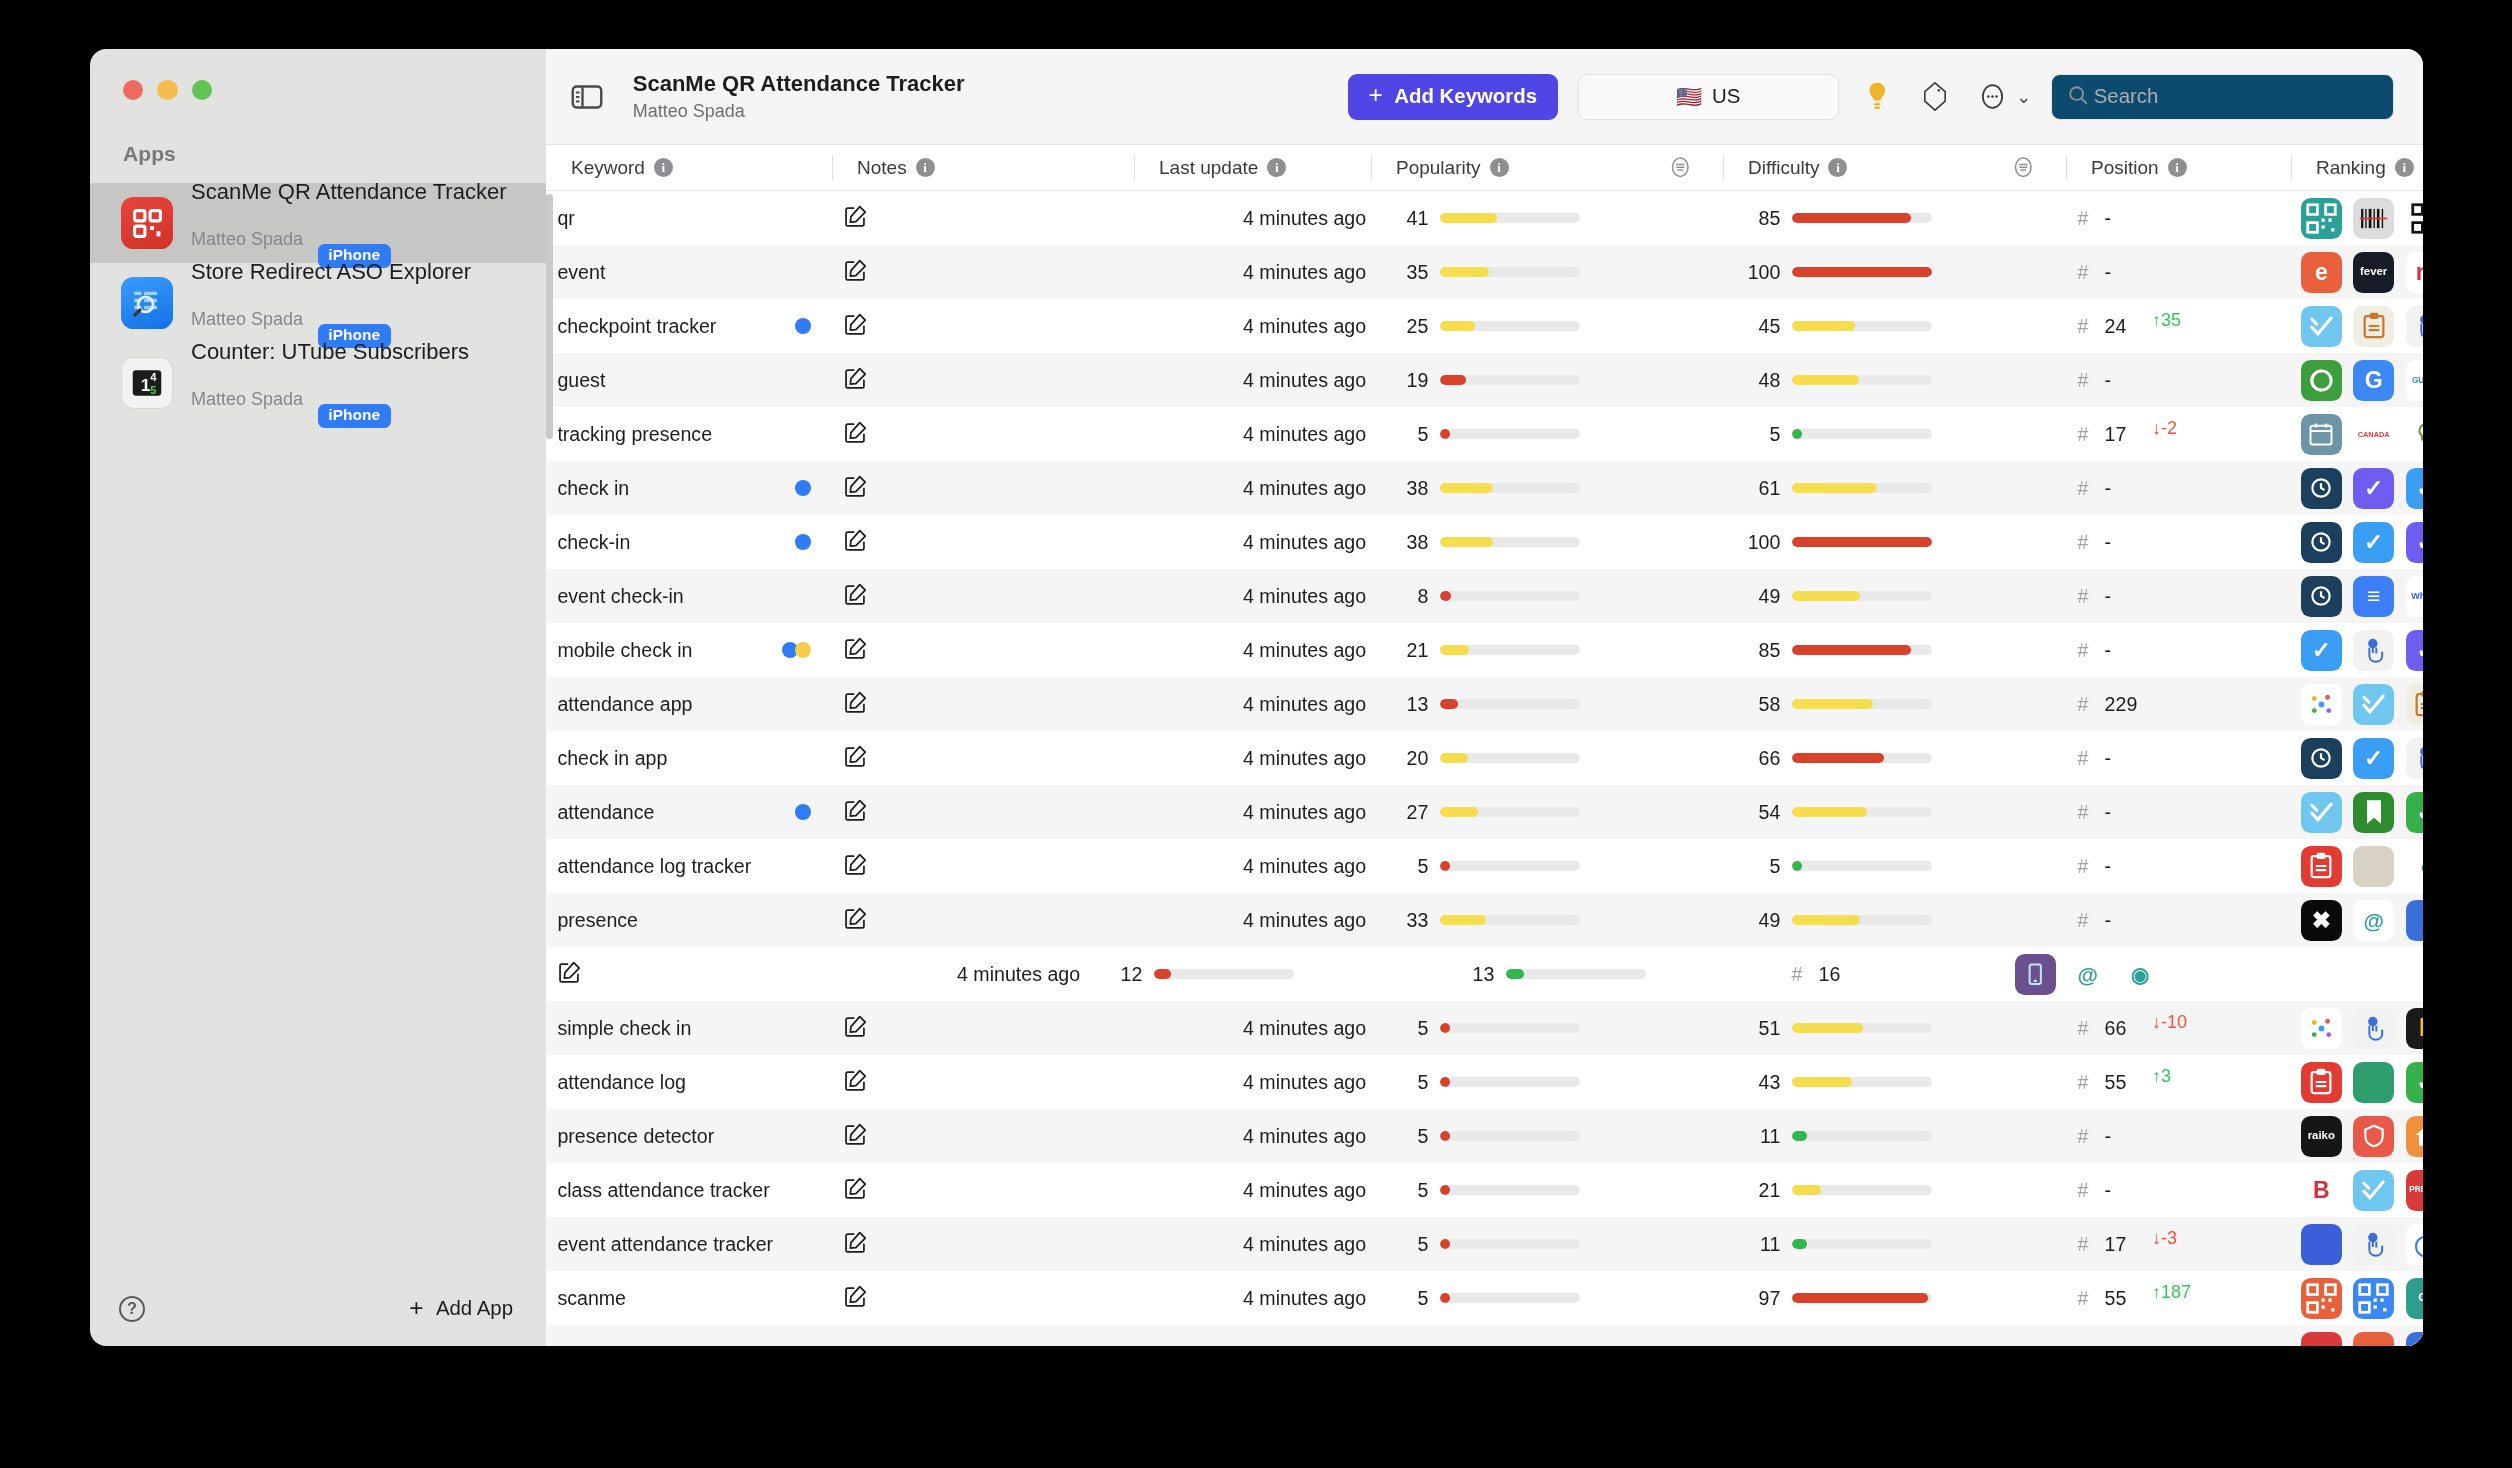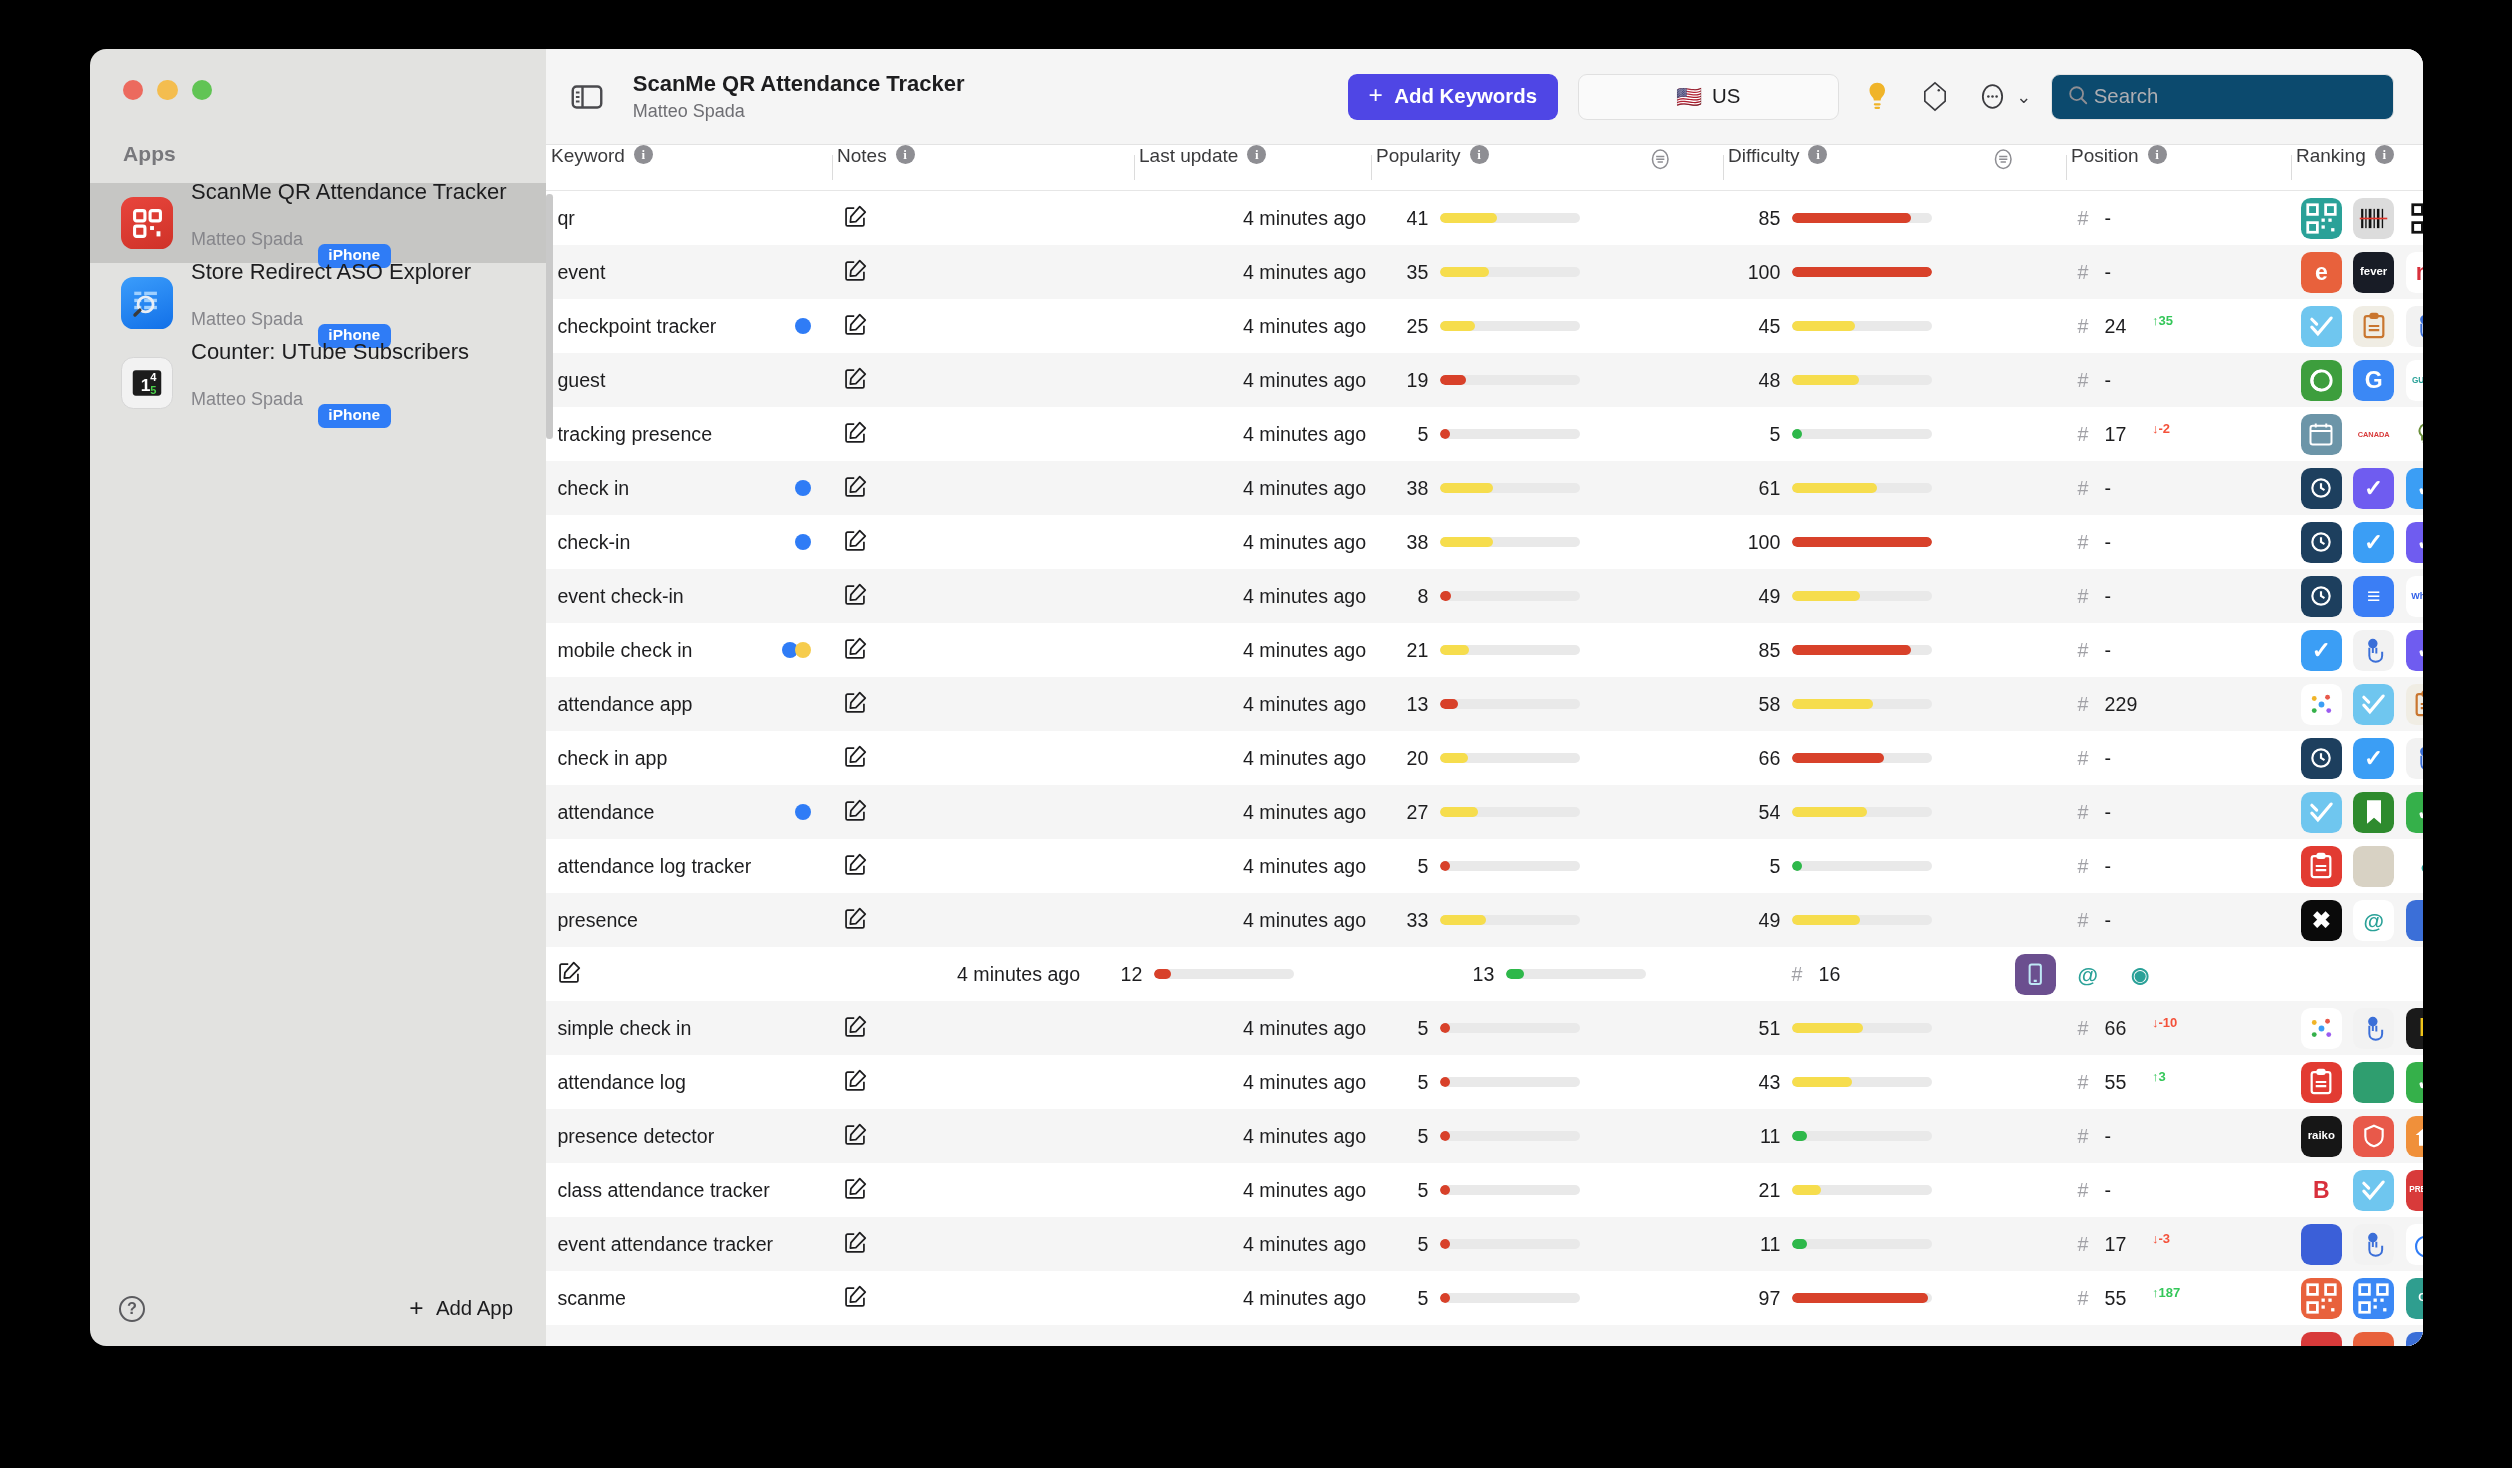--- a/index.html
+++ b/index.html
@@ -137,24 +137,24 @@
   
   #thead {
     height: 46px; flex:none;
     background:#fff;
     border-bottom:0.8px solid #e6e6e6;
     display:flex; align-items:center;
     position:relative;
   }
   .th {
     font-size: 19px; color:#3a3a3c;
-    display:flex; align-items:flex-start; gap:9px;
+    display:flex; align-items:center; gap:9px;
     height: 100%;
     position:relative;
-    padding-left: 5px;
+    padding-left: 25px;
   }
   .th.divider::before {
     content:""; position:absolute; left:0; top:9.8px; bottom:9.8px;
     width:0.8px; background:#dcdcdc;
   }
   .info-i {
     width: 19px; height:19px; border-radius:50%;
     background:#8e8e93; color:#fff;
     font-size:13px; font-weight:700;
     display:flex; align-items:center; justify-content:center;
@@ -202,21 +202,21 @@
   }
   .bar-bg {
     height: 10.6px; width: 140px; border-radius:5.7px;
     background:#e9e9e9; position:relative; flex:none; overflow:hidden;
   }
   .bar-fill { position:absolute; left:0; top:0; bottom:0; border-radius:5.7px; min-width:10.6px; }
 
   .pos-cell { gap: 16.3px; }
   .hash { font-size:19.6px; color:#a1a1a6; }
   .pos-val { font-size:19.6px; color:#1d1d1f; min-width:36px; }
-  .delta { font-size:13px; font-weight:700; margin-left:-4.9px; margin-top:-11.4px; white-space:nowrap;}
+  .delta { font-size:18px; font-weight:400; margin-left:-4.9px; margin-top:-11.4px; white-space:nowrap;}
   .delta.up { color:#34c759; }
   .delta.down { color:#f4513a; }
 
   .rank-cell { gap: 11.4px; overflow:hidden; padding-left:9.8px; }
   .rank-ico {
     width: 41px; height:41px; border-radius:9.8px; flex:none;
     display:flex; align-items:center; justify-content:center;
     font-size:18px; font-weight:700; color:#fff;
     overflow:hidden; position:relative;
     font-family:"Liberation Sans", sans-serif;

